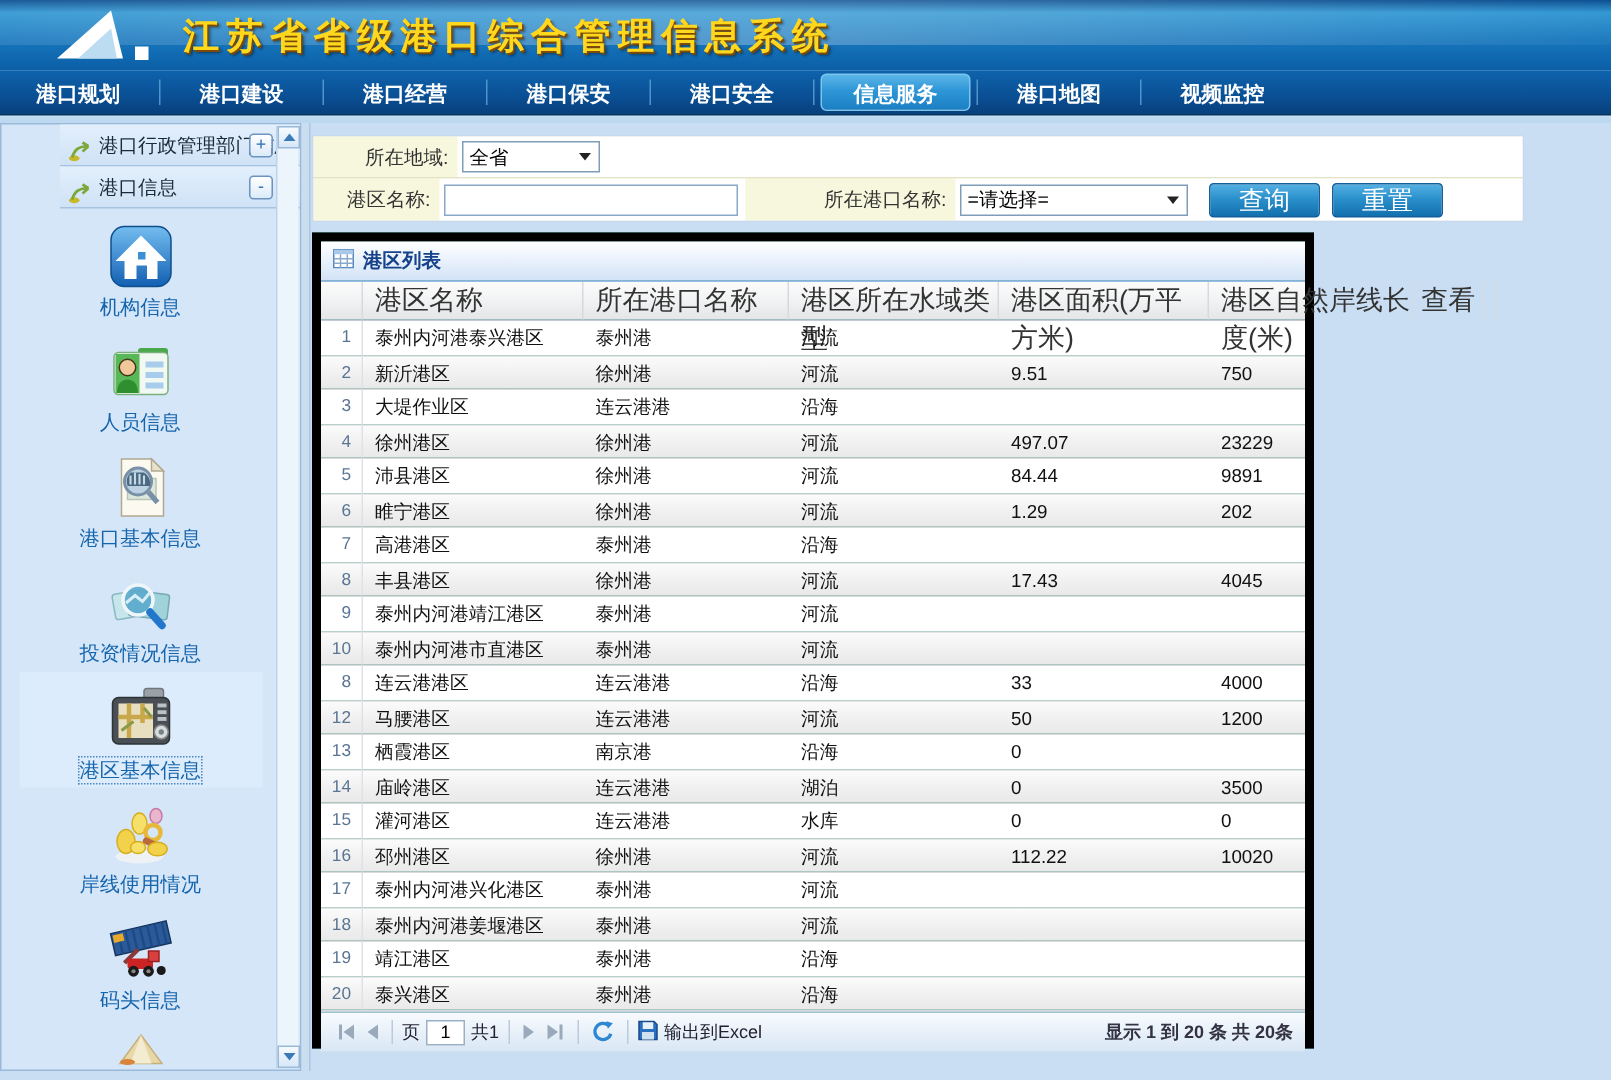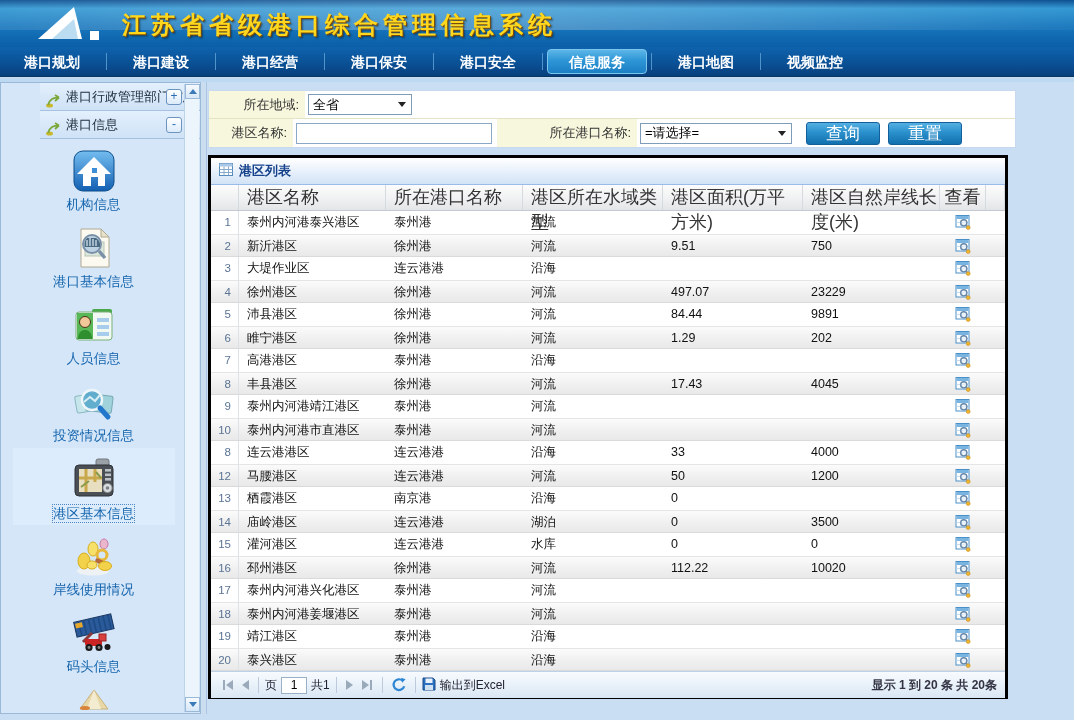--- a/index.html
+++ b/index.html
@@ -77,22 +77,22 @@
   .selectbox { height: 21px; background: #fff; border: 1px solid #7f9db9; display: flex;
              align-items: center; justify-content: space-between; padding-left: 4px; cursor: pointer; }
   .selectbox .arr { width: 0; height: 0; border-left: 4px solid transparent; border-right: 4px solid transparent;
              border-top: 5px solid #222; margin-right: 5px; }
   .textbox { height: 21px; border: 1px solid #8aa8c8; width: 196px; padding: 0 4px; font-size: 13px; }
   .btn { height: 23px; width: 74px; color: #fff; font-size: 17px; text-align: center; line-height: 21px;
              background: linear-gradient(180deg, #54b0e2 0%, #2a90cc 45%, #1270ae 100%);
              border: 1px solid #135f9b; border-radius: 3px; cursor: pointer; }
 
   
-  .grid-panel { position: absolute; left: 1px; top: 73px; width: 800px; height: 544px;
-             background: #0f766e; border: 3px solid #000000; }
+  .grid-panel { position: absolute; left: 1px; top: 73px; width: 668px; height: 544px;
+             background: #0f766e; border: 6px solid #000000; }
   .panel-titlebar { height: 27px; background: linear-gradient(180deg, #ffffff 0%, #e4eefb 60%, #d2e3f6 100%);
              border-bottom: 1px solid #99bbe8; display: flex; align-items: center; padding-left: 8px; }
   .panel-title { margin-left: 6px; font-weight: bold; font-size: 13px; color: #15428b; }
   .grid-header { display: flex; height: 26px;
              background: linear-gradient(180deg, #fcfcfc 0%, #f0f1f2 55%, #e4e5e7 100%);
              border-bottom: 1px solid #c4cad2; }
   .gh-cell { line-height: 25px; padding-left: 8px; color: #333; font-size: 18px;
              border-right: 1px solid #d5dae0; flex: none; cursor: pointer; }
   .gh-num { width: 28px; padding: 0; }
   .grid-body { height: 460px; overflow: hidden; }
@@ -189,42 +189,42 @@
                   </linearGradient>
                 </defs>
                 <rect x="2" y="2" width="40" height="40" rx="9" fill="url(#ghouse)" stroke="#0d4f8b"></rect>
                 <path d="M22 8 L39 25 L33 25 L33 37 L26 37 L26 28 L19 28 L19 37 L11 37 L11 25 L5 25 Z" fill="#ffffff"></path>
                 <rect x="20" y="19" width="5" height="5" fill="#3c8fd4"></rect>
               </svg></div>
             <div class="side-label">机构信息</div>
           </div>
           <div class="side-item">
             <div class="side-icon"><svg width="44" height="44" viewBox="0 0 44 44">
-                <path d="M9 3 h20 l8 8 v30 h-28 Z" fill="#fcfaf0" stroke="#b0a890"></path>
-                <path d="M29 3 l8 8 h-8 Z" fill="#e8e2cc" stroke="#b0a890"></path>
-                <rect x="13" y="16" width="19" height="14" fill="#dce8dc" stroke="#b8c4b8"></rect>
-                <circle cx="20" cy="18" r="9" fill="#bcd2e2" stroke="#7a90a8" stroke-width="2"></circle>
-                <path d="M13 21 a9 9 0 0 1 2-9 h9 a9 9 0 0 1 4 9 Z" fill="#4a6a82"></path>
-                <path d="M15 14 v6 M18 12 v8 M21 13 v7 M24 14 v6" stroke="#c8d8e4" stroke-width="1.4"></path>
-                <line x1="27" y1="25" x2="33" y2="32" stroke="#7a90a8" stroke-width="3.4"></line>
-              </svg></div>
-            <div class="side-label">港口基本信息</div>
-          </div>
-          <div class="side-item">
-            <div class="side-icon"><svg width="44" height="44" viewBox="0 0 44 44">
                 <rect x="20" y="6" width="20" height="14" rx="2" fill="#4aa84a"></rect>
                 <rect x="4" y="9" width="36" height="28" rx="3" fill="#f2f8f2" stroke="#7ab07a"></rect>
                 <rect x="5" y="10" width="16" height="26" fill="#58b858"></rect>
                 <circle cx="13" cy="19" r="5.5" fill="#f0c89a" stroke="#4a3318"></circle>
                 <path d="M6 36 c0-7 4-9 7-9 s7 2 7 9 Z" fill="#2f8f2f"></path>
                 <rect x="25" y="15" width="12" height="4" fill="#a8cdec"></rect>
                 <rect x="25" y="22" width="12" height="4" fill="#a8cdec"></rect>
                 <rect x="25" y="29" width="12" height="4" fill="#a8cdec"></rect>
               </svg></div>
             <div class="side-label">人员信息</div>
+          </div>
+          <div class="side-item">
+            <div class="side-icon"><svg width="44" height="44" viewBox="0 0 44 44">
+                <path d="M9 3 h20 l8 8 v30 h-28 Z" fill="#fcfaf0" stroke="#b0a890"></path>
+                <path d="M29 3 l8 8 h-8 Z" fill="#e8e2cc" stroke="#b0a890"></path>
+                <rect x="13" y="16" width="19" height="14" fill="#dce8dc" stroke="#b8c4b8"></rect>
+                <circle cx="20" cy="18" r="9" fill="#bcd2e2" stroke="#7a90a8" stroke-width="2"></circle>
+                <path d="M13 21 a9 9 0 0 1 2-9 h9 a9 9 0 0 1 4 9 Z" fill="#4a6a82"></path>
+                <path d="M15 14 v6 M18 12 v8 M21 13 v7 M24 14 v6" stroke="#c8d8e4" stroke-width="1.4"></path>
+                <line x1="27" y1="25" x2="33" y2="32" stroke="#7a90a8" stroke-width="3.4"></line>
+              </svg></div>
+            <div class="side-label">港口基本信息</div>
           </div>
           <div class="side-item">
             <div class="side-icon"><svg width="44" height="44" viewBox="0 0 44 44">
                 <g transform="rotate(-10 18 24)">
                   <rect x="4" y="14" width="26" height="17" rx="2" fill="#c6e6ec" stroke="#8ab8c2"></rect>
                 </g>
                 <g transform="rotate(7 28 26)">
                   <rect x="14" y="15" width="26" height="17" rx="2" fill="#9fd2da" stroke="#78aab4"></rect>
                 </g>
                 <circle cx="20" cy="20" r="10" fill="#5aa8cc" fill-opacity=".88" stroke="#eef6fa" stroke-width="2.4"></circle>
@@ -298,21 +298,21 @@
     </div>
 
     <div class="splitter"></div>
 
     <div class="main">
 
       <div class="filter-panel">
         <div class="f-row r1">
           <div class="f-label" style="width:96px">所在地域:</div>
           <div class="f-cell" style="flex:1">
-            <div class="selectbox" style="width:104px">
+            <div class="selectbox" style="width:92px">
               <span>全省</span>
               <span class="arr"></span>
             </div>
           </div>
         </div>
         <div class="f-row">
           <div class="f-label" style="width:84px">港区名称:</div>
           <div class="f-cell" style="width:204px">
             <input class="textbox" type="text" value="" style="">
           </div>

